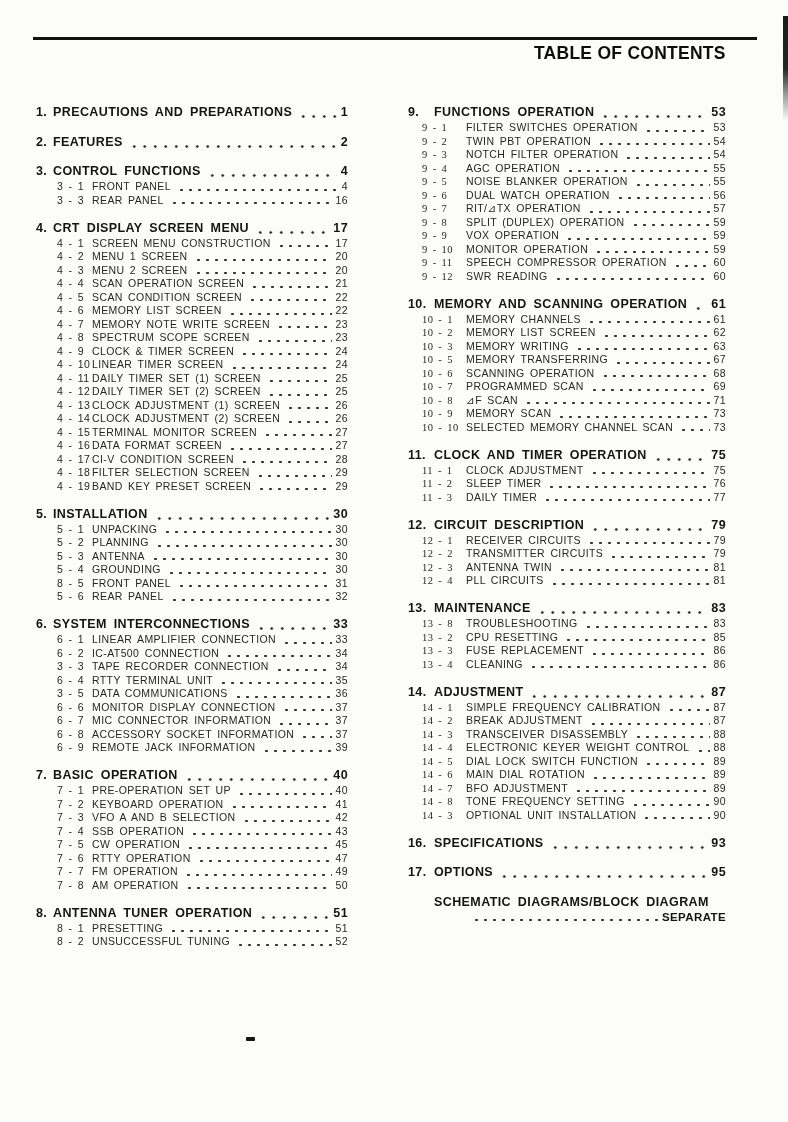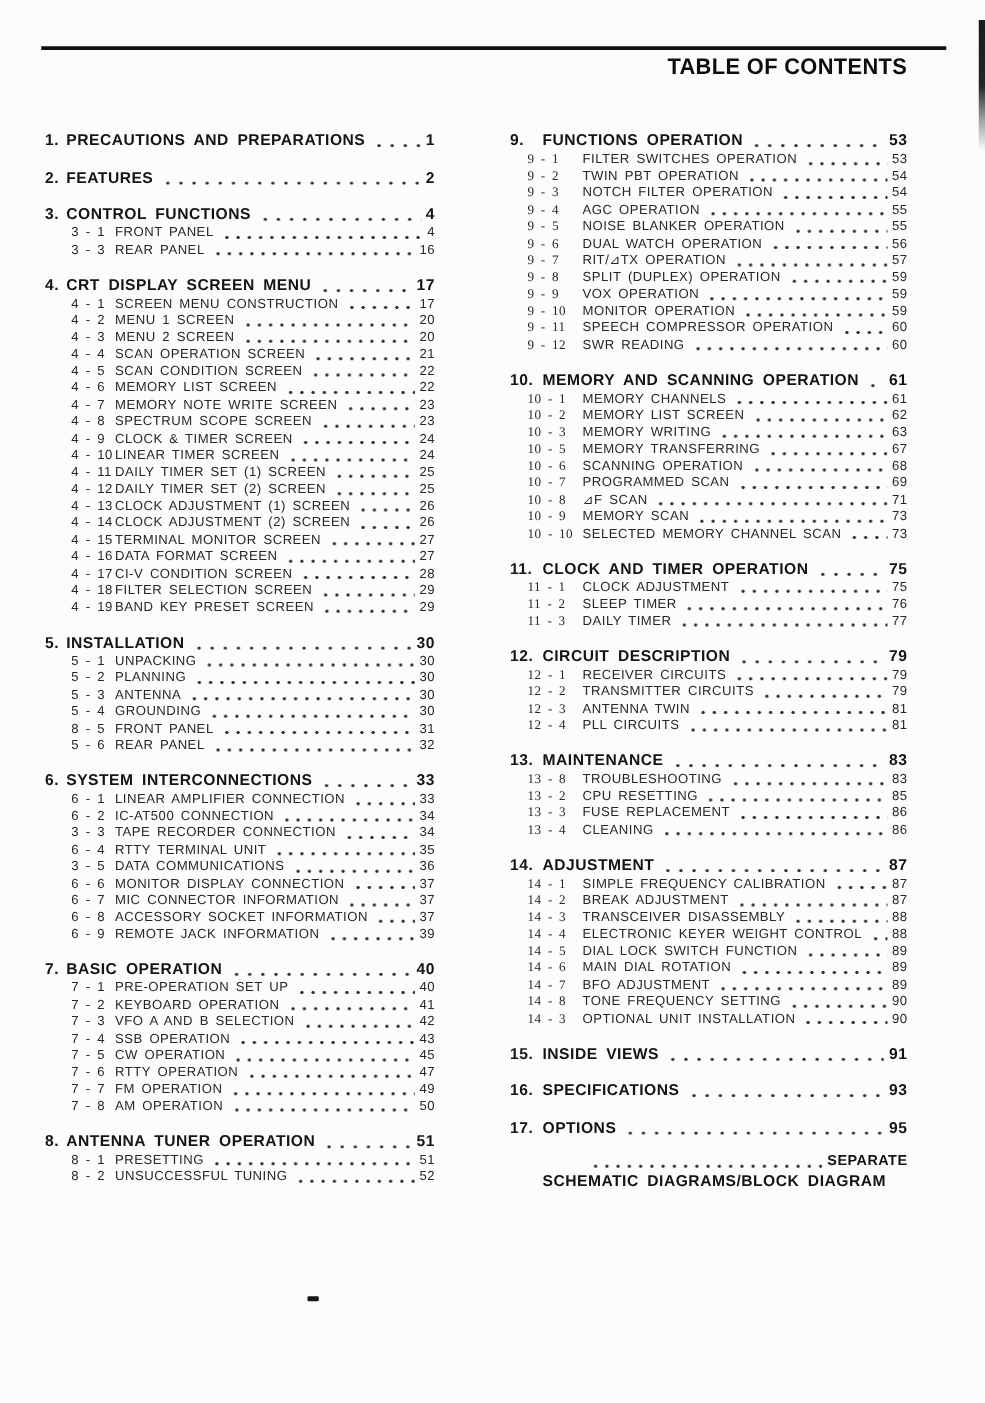--- a/index.html
+++ b/index.html
@@ -698,49 +698,41 @@
       </div>
       <div class="row item">
         <span class="num">14 - 3</span>
         <span class="title">OPTIONAL UNIT INSTALLATION</span>
         <span class="leader"></span>
         <span class="page">90</span>
       </div>
     </div>
     <div class="section">
       <div class="row head">
-        <span class="num">15.</span>
-        <span class="title">INSIDE VIEWS</span>
-        <span class="leader"></span>
-        <span class="page">91</span>
-      </div>
-    </div>
-    <div class="section">
-      <div class="row head">
         <span class="num">16.</span>
         <span class="title">SPECIFICATIONS</span>
         <span class="leader"></span>
         <span class="page">93</span>
       </div>
     </div>
     <div class="section">
       <div class="row head">
         <span class="num">17.</span>
         <span class="title">OPTIONS</span>
         <span class="leader"></span>
         <span class="page">95</span>
       </div>
     </div>
     <div class="section">
+      <div class="row head">
+        <span class="num"></span>
+        <span class="title">SCHEMATIC DIAGRAMS/BLOCK DIAGRAM</span>
+      </div>
       <div class="row item bold">
         <span class="num"></span>
         <span class="title"></span>
         <span class="leader"></span>
         <span class="page">SEPARATE</span>
       </div>
-      <div class="row head">
-        <span class="num"></span>
-        <span class="title">SCHEMATIC DIAGRAMS/BLOCK DIAGRAM</span>
-      </div>
     </div>
   </div>
 
 <div class="footer-mark"></div>
 
 </body></html>

